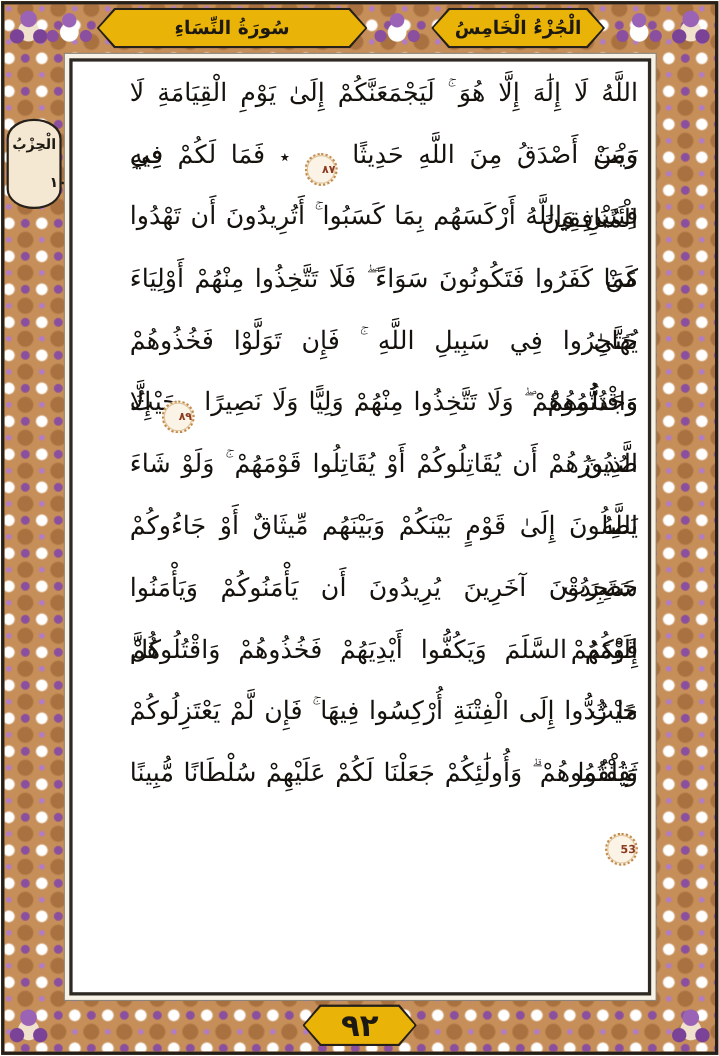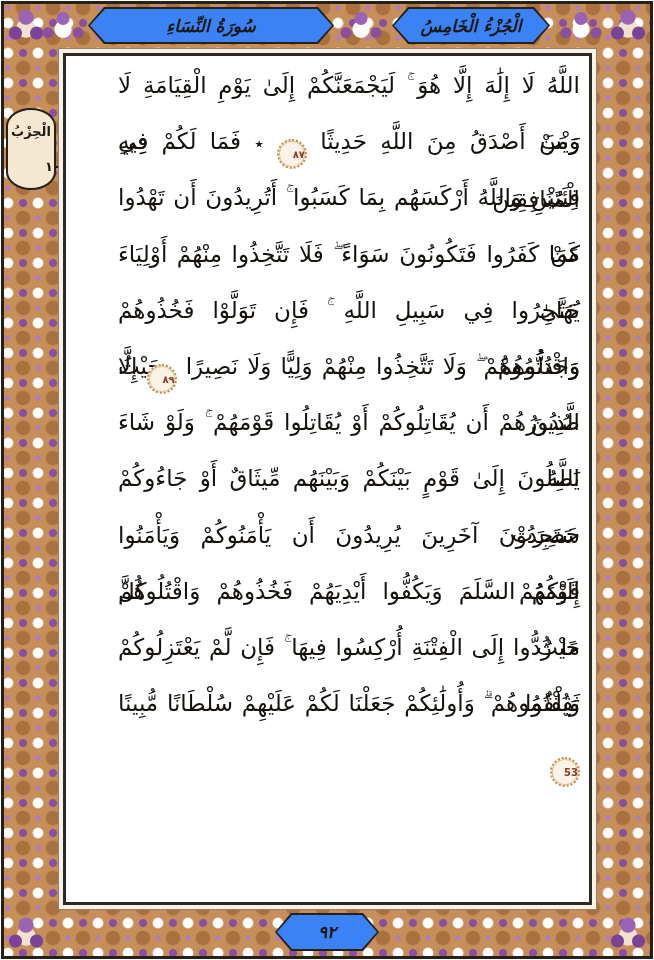--- a/index.html
+++ b/index.html
@@ -39,22 +39,22 @@
 
   
   .cartouche{
     position:absolute;z-index:3;
     clip-path:polygon(16px 0, calc(100% - 16px) 0, 100% 50%, calc(100% - 16px) 100%, 16px 100%, 0 50%);
     background:#26201a;
   }
   .cartouche-inner{
     position:absolute;inset:2px;
     clip-path:polygon(15px 0, calc(100% - 15px) 0, 100% 50%, calc(100% - 15px) 100%, 15px 100%, 0 50%);
-    background:#3b82f6;display:flex;align-items:center;justify-content:center;
-    color:#1c1812;font-size:17px;font-weight:bold;white-space:nowrap;font-style:italic;
+    background:#eab308;display:flex;align-items:center;justify-content:center;
+    color:#1c1812;font-size:17px;font-weight:bold;white-space:nowrap;
   }
   .juz-cartouche{top:7px;left:392px;width:158px;height:37px;}
   .surah-cartouche{top:7px;left:88px;width:246px;height:37px;}
   .flower-cluster{
     position:absolute;top:5px;width:58px;height:42px;z-index:4;
     background:
       radial-gradient(circle at 50% 32%, #9a63b5 0 6px, rgba(0,0,0,0) 7px),
       radial-gradient(circle at 24% 66%, #8a4f9e 0 5px, rgba(0,0,0,0) 6px),
       radial-gradient(circle at 76% 66%, #8a4f9e 0 5px, rgba(0,0,0,0) 6px),
       radial-gradient(circle at 50% 58%, #ffffff 0 8px, rgba(0,0,0,0) 9px);
@@ -67,21 +67,21 @@
     background:#f5e8d3;border:2px solid #26201a;box-sizing:border-box;
     border-radius:50% 50% 50% 50% / 22% 22% 22% 22%;
     display:flex;flex-direction:column;align-items:center;justify-content:center;gap:20px;
     color:#1c1812;
   }
   .hizb-label{font-size:13px;font-weight:bold;}
   .hizb-number{font-size:13px;font-weight:bold;margin-left:44px;}
 
   
   .page-cartouche{bottom:9px;left:50%;transform:translateX(-50%);width:104px;height:38px;}
-  .page-cartouche .cartouche-inner{font-size:17px;}
+  .page-cartouche .cartouche-inner{font-size:28px;}
 
   
   .quran-text-block{
     position:absolute;left:74px;right:74px;top:57px;z-index:2;
     direction:rtl;
     margin-left:44px;
   }
   .qline{
     height:56.2px;line-height:56px;font-size:23px;color:#15110d;
     text-align:justify;text-align-last:justify;-moz-text-align-last:justify;

